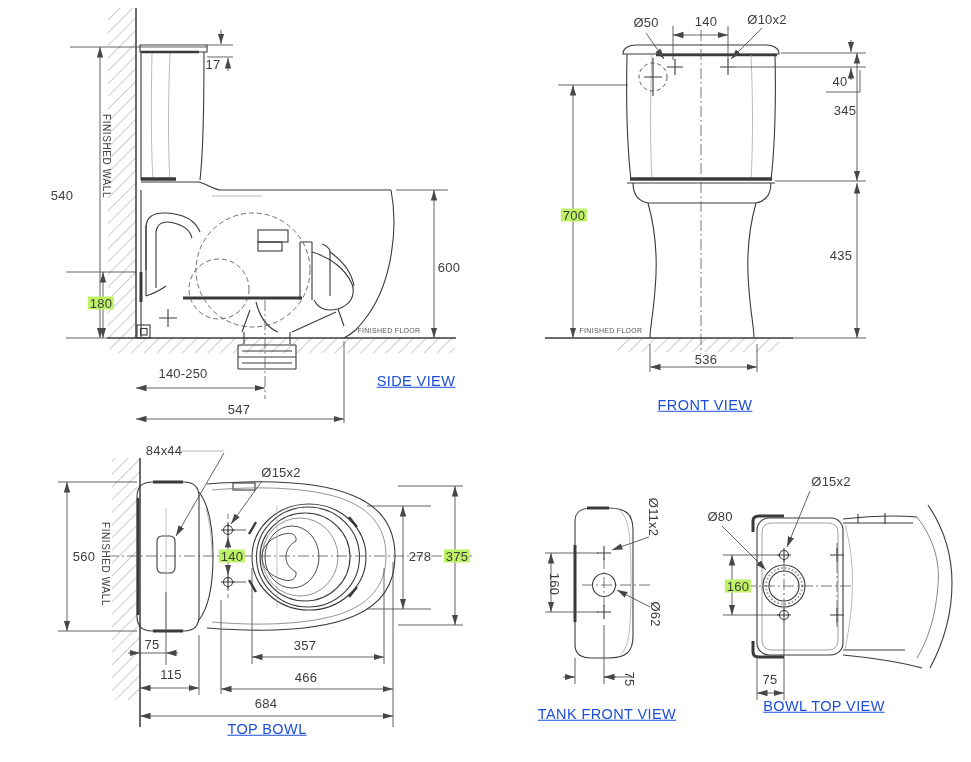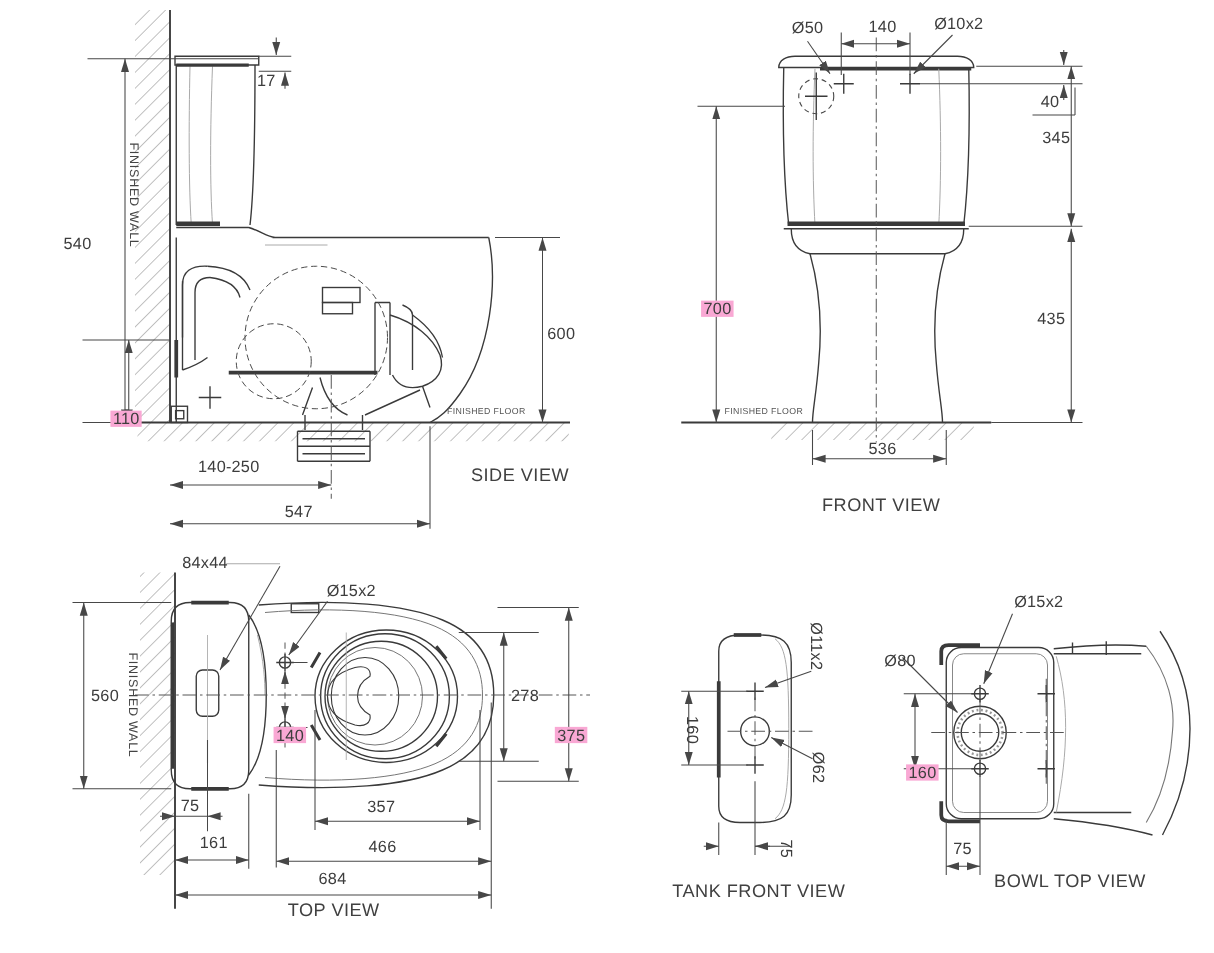--- a/index.html
+++ b/index.html
@@ -1,22 +1,22 @@
 <!DOCTYPE html>
 <html><head>
 <meta charset="utf-8">
 <style>
   html,body{margin:0;padding:0;background:#fff;}
   #stage{position:relative;width:971px;height:762px;background:#ffffff;overflow:hidden;
          font-family:"Liberation Sans", sans-serif;color:#3d3d3d;}
   #lineart{position:absolute;left:0;top:0;}
   .lbl{position:absolute;transform:translate(-50%,-50%);font-size:13px;white-space:nowrap;
        color:#3d3d3d;letter-spacing:0.2px;line-height:1;}
-  .lbl.bg{background:#f9a8d4;padding:0 2px;margin-top:32px;}
-  .lbl.title{font-size:14.5px;letter-spacing:0.4px;color:#404040;}
+  .lbl.bg{background:#bef264;padding:0 2px;}
+  .lbl.title{font-size:14.5px;letter-spacing:0.4px;color:#1d4ed8;text-decoration:underline;}
   .lbl.tiny{font-size:7px;letter-spacing:0.3px;color:#555;}
   .lbl.wall{font-size:10px;letter-spacing:0.6px;color:#444;transform:translate(-50%,-50%) rotate(90deg);}
   .lbl.rot{transform:translate(-50%,-50%) rotate(90deg);}
 </style>
 </head>
 <body>
 
 <div id="stage">
 
 <svg id="lineart" width="971" height="762" viewBox="0 0 971 762">
@@ -197,21 +197,21 @@
     <line x1="732" y1="555" x2="732" y2="615" marker-start="url(#ar)" marker-end="url(#ar)"></line>
     <line x1="757" y1="693" x2="784" y2="693" marker-start="url(#ar)" marker-end="url(#ar)"></line>
     <line x1="810" y1="491" x2="787" y2="547" marker-end="url(#ar)"></line>
     <line x1="722" y1="526" x2="766" y2="570" marker-end="url(#ar)"></line>
   </g>
 </svg>
 
 <span class="lbl wall" style="left:106px;top:156px">FINISHED WALL</span>
 <span class="lbl" style="left:62px;top:195px">540</span>
 <span class="lbl" style="left:213px;top:64px">17</span>
-<span class="lbl bg" style="left:101px;top:303px">110</span>
+<span class="lbl bg" style="left:101px;top:303px">180</span>
 <span class="lbl" style="left:449px;top:267px">600</span>
 <span class="lbl" style="left:183px;top:373px">140-250</span>
 <span class="lbl" style="left:239px;top:409px">547</span>
 <span class="lbl tiny" style="left:389px;top:330px">FINISHED FLOOR</span>
 <span class="lbl title" style="left:416px;top:381px">SIDE VIEW</span>
 
 <span class="lbl" style="left:646px;top:22px">Ø50</span>
 <span class="lbl" style="left:706px;top:21px">140</span>
 <span class="lbl" style="left:767px;top:19px">Ø10x2</span>
 <span class="lbl" style="left:840px;top:81px">40</span>
@@ -223,31 +223,31 @@
 <span class="lbl title" style="left:705px;top:405px">FRONT VIEW</span>
 
 <span class="lbl wall" style="left:105px;top:564px">FINISHED WALL</span>
 <span class="lbl" style="left:164px;top:450px">84x44</span>
 <span class="lbl" style="left:281px;top:472px">Ø15x2</span>
 <span class="lbl" style="left:84px;top:556px">560</span>
 <span class="lbl bg" style="left:232px;top:556px">140</span>
 <span class="lbl" style="left:420px;top:556px">278</span>
 <span class="lbl bg" style="left:457px;top:556px">375</span>
 <span class="lbl" style="left:152px;top:644px">75</span>
-<span class="lbl" style="left:171px;top:674px">161</span>
+<span class="lbl" style="left:171px;top:674px">115</span>
 <span class="lbl" style="left:305px;top:645px">357</span>
 <span class="lbl" style="left:306px;top:677px">466</span>
 <span class="lbl" style="left:266px;top:703px">684</span>
-<span class="lbl title" style="left:267px;top:729px">TOP VIEW</span>
+<span class="lbl title" style="left:267px;top:729px">TOP BOWL</span>
 
 <span class="lbl rot" style="left:653px;top:517px">Ø11x2</span>
 <span class="lbl rot" style="left:554px;top:584px">160</span>
 <span class="lbl rot" style="left:655px;top:614px">Ø62</span>
 <span class="lbl rot" style="left:629px;top:679px">75</span>
 <span class="lbl title" style="left:607px;top:714px">TANK FRONT VIEW</span>
 
 <span class="lbl" style="left:831px;top:481px">Ø15x2</span>
-<span class="lbl" style="left:720px;top:528px">Ø80</span>
+<span class="lbl" style="left:720px;top:516px">Ø80</span>
 <span class="lbl bg" style="left:738px;top:586px">160</span>
 <span class="lbl" style="left:770px;top:679px">75</span>
-<span class="lbl title" style="left:856px;top:706px">BOWL TOP VIEW</span>
+<span class="lbl title" style="left:824px;top:706px">BOWL TOP VIEW</span>
 
 </div>
 
 </body></html>

